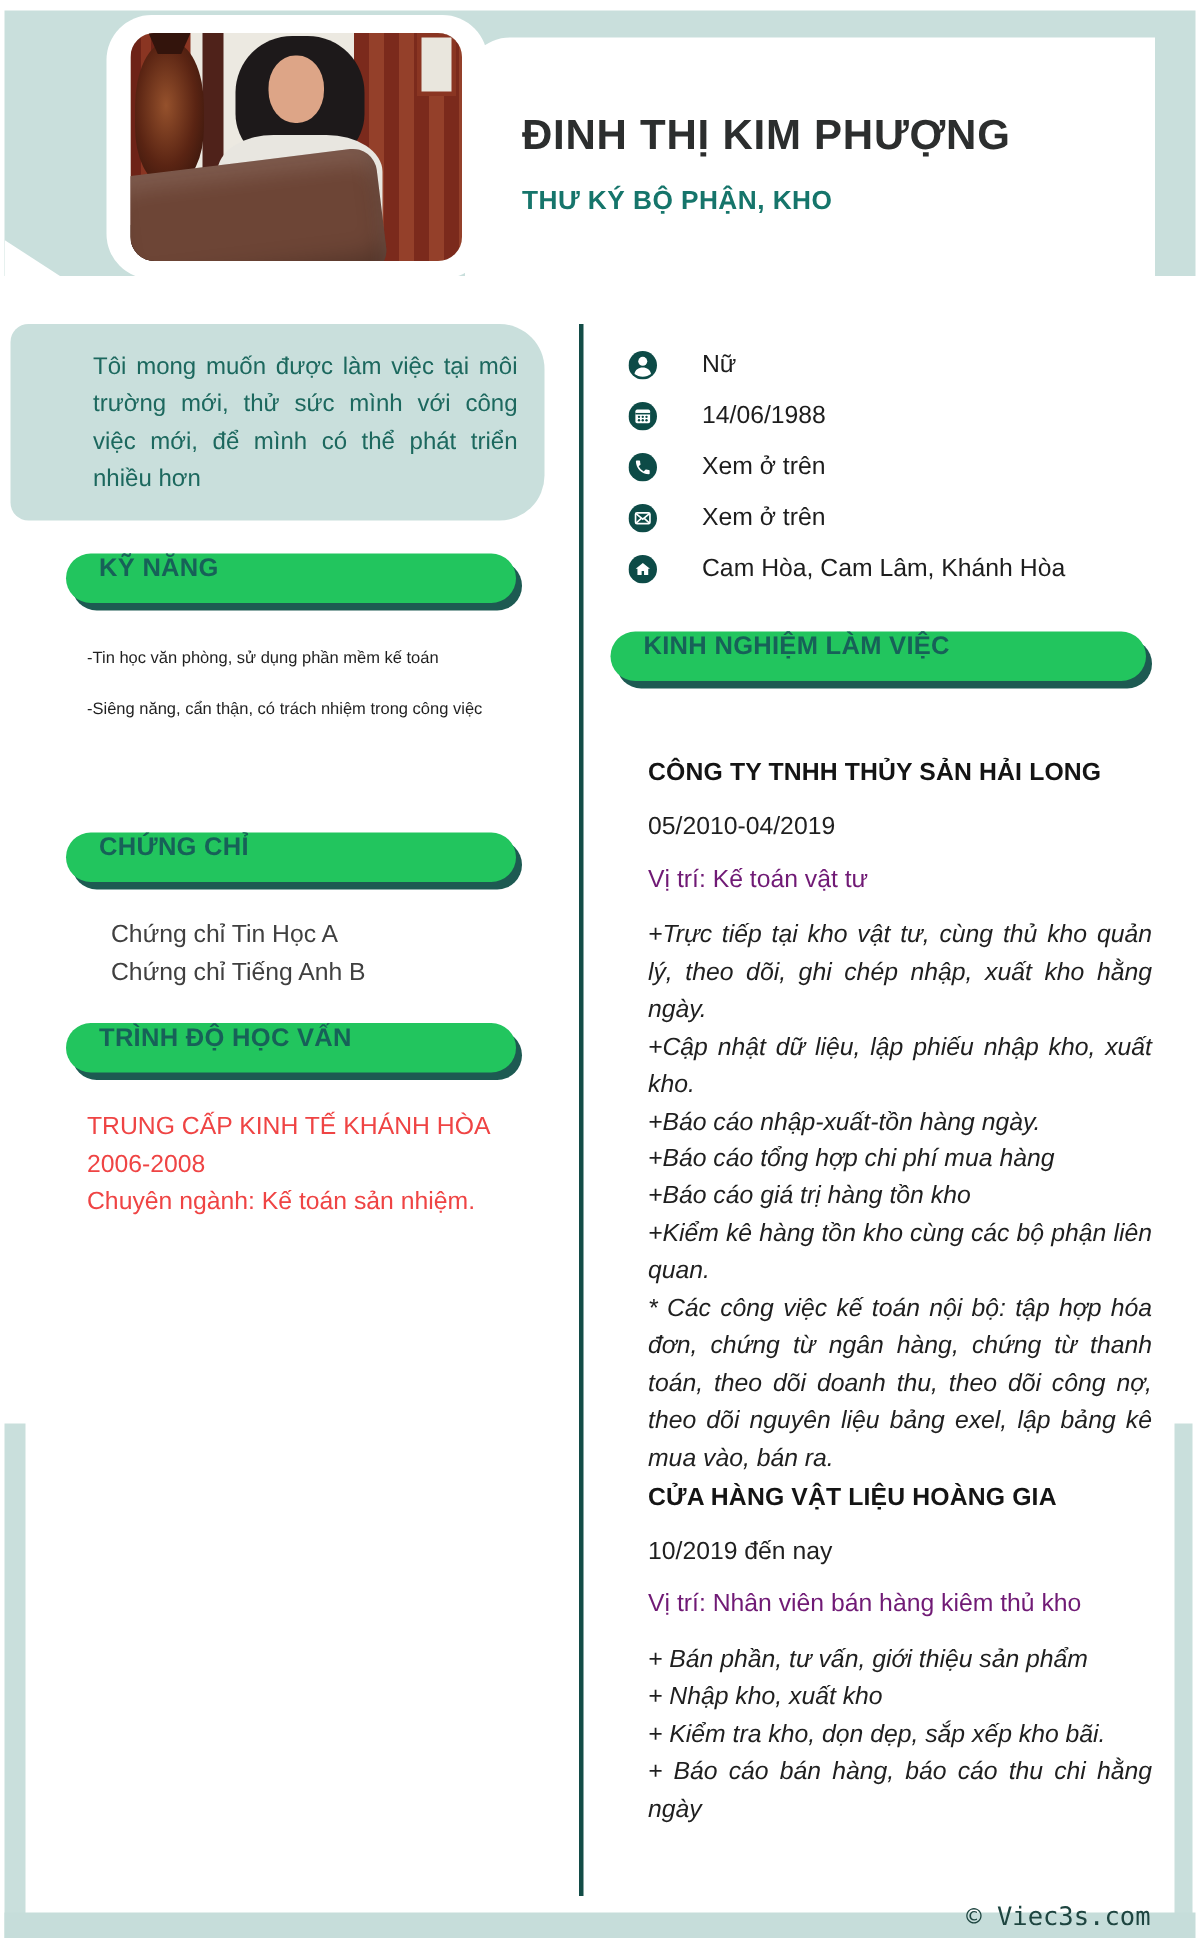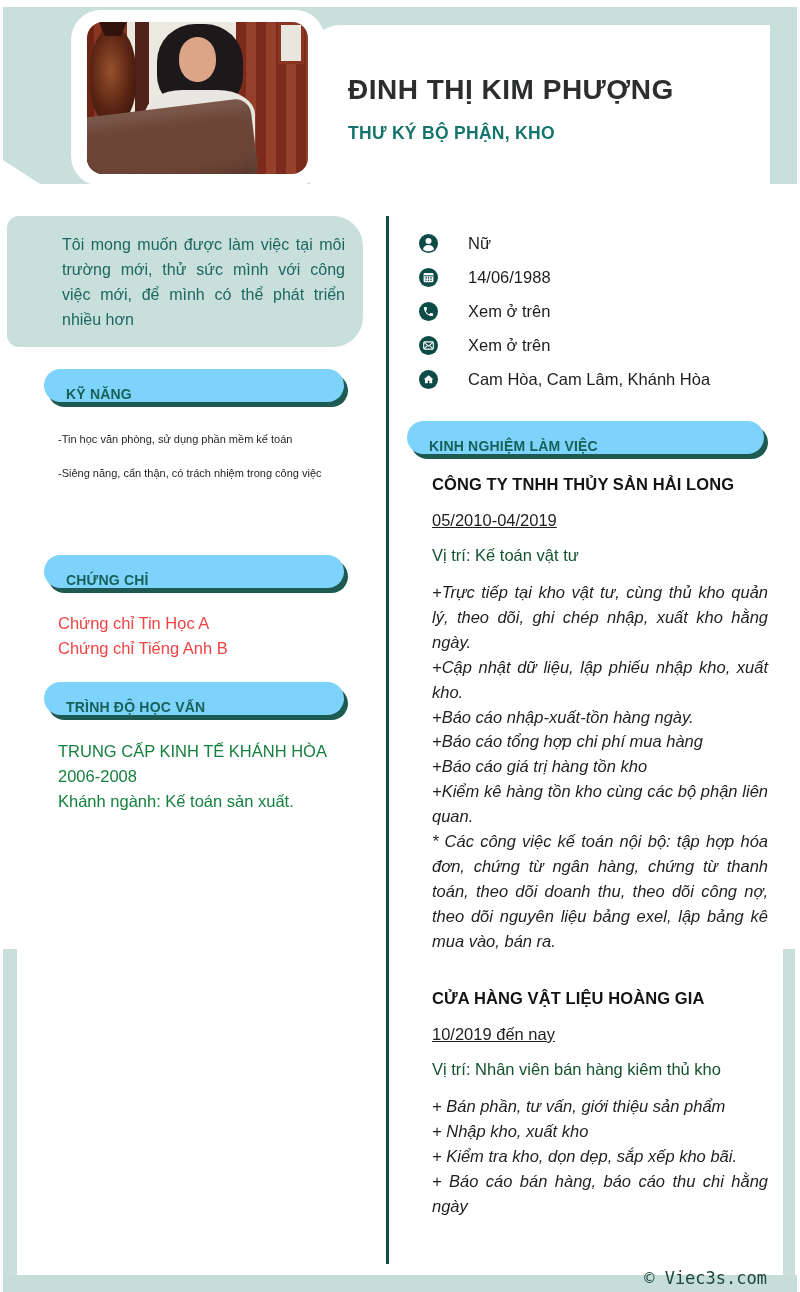--- a/index.html
+++ b/index.html
@@ -35,42 +35,42 @@
   .ph-pillow { position:absolute; left:-10px; top:86px; width:178px; height:84px; background:#6d4536; border-radius:16px; transform:rotate(-7deg);
     box-shadow:inset 0 10px 14px rgba(255,255,255,.12), inset 0 -12px 16px rgba(0,0,0,.25); }
   .ph-table { position:absolute; left:0; top:128px; width:52px; height:30px; background:#2b2420; }
   .ph-glass { position:absolute; left:9px; top:124px; width:20px; height:26px; background:#c2cdcf; opacity:.85; border-radius:3px; }
   .name-text { position:absolute; left:348px; top:70px; font-size:28px; font-weight:bold; letter-spacing:.5px; color:#2c2e2e; }
   .title-text { position:absolute; left:348px; top:119px; font-size:17.5px; font-weight:bold; letter-spacing:.3px; color:#16756b; }
   
   .intro-box { position:absolute; left:7px; top:212px; width:356px; height:131px; background:#c9dfdc;
     border-radius:12px 30px 30px 12px; padding:16px 18px 0 55px; }
   .intro-box p { font-size:16px; line-height:25px; text-align:justify; color:#1c685e; font-weight:500; }
-  .pill { position:absolute; height:33px; background:#7dd3fc; border-radius:18px; box-shadow:4px 5px 0 #1d5a52;
-    display:flex; align-items:flex-end; padding-left:22px; font-size:14px; font-weight:bold; color:#176158; letter-spacing:.2px; }
+  .pill { position:absolute; height:33px; background:#22c55e; border-radius:18px; box-shadow:4px 5px 0 #1d5a52;
+    display:flex; align-items:flex-start; padding-left:22px; font-size:17px; font-weight:bold; color:#176158; letter-spacing:.2px; }
   .pill-skills { left:44px; top:365px; width:300px; }
   .pill-certs  { left:44px; top:551px; width:300px; }
   .pill-edu    { left:44px; top:678px; width:300px; }
   .pill-exp    { left:407px; top:417px; width:357px; }
   .skills-block { position:absolute; left:58px; top:423px; width:290px; }
   .skills-block p { font-size:11px; line-height:25px; text-align:justify; margin-bottom:9px; color:#1f1f1f; }
-  .certs-block { position:absolute; left:58px; top:607px; width:292px; font-size:16.5px; line-height:25px; color:#ef4444; }
-  .edu-block { position:absolute; left:58px; top:735px; width:292px; font-size:16.5px; line-height:25px; color:#15803d; }
+  .certs-block { position:absolute; left:74px; top:607px; width:292px; font-size:16.5px; line-height:25px; color:#404040; }
+  .edu-block { position:absolute; left:58px; top:735px; width:292px; font-size:16.5px; line-height:25px; color:#ef4444; }
   
   .divider { position:absolute; left:386px; top:212px; width:3px; height:1048px; background:#134c47; }
   
   .info-list { position:absolute; left:419px; top:222px; width:360px; }
   .info-row { display:flex; align-items:center; height:34px;gap:20px; }
   .info-row .cicon { width:19px; height:19px; flex:0 0 19px; margin-right:10px; }
   .info-row .ilabel { font-size:16.5px; color:#1d1d1d; }
   .exp-body { position:absolute; left:432px; width:336px; }
-  .job1 { top:469px; } .job2 { top:983px; }
+  .job1 { top:500px; } .job2 { top:983px; }
   .company { font-size:16.5px; font-weight:bold; color:#141414; line-height:23px; letter-spacing:.1px; }
-  .period   { font-size:16.5px; color:#1f1f1f; margin-top:13px; line-height:23px;text-decoration:underline; }
-  .position { font-size:16.5px; color:#14532d; margin-top:12px; line-height:23px; }
+  .period   { font-size:16.5px; color:#1f1f1f; margin-top:13px; line-height:23px; }
+  .position { font-size:16.5px; color:#701a75; margin-top:12px; line-height:23px; }
   .duties { margin-top:13px; }
   .duties div { font-size:16.5px; line-height:24.9px; text-align:justify; color:#1f1f1f;font-style:italic; }
   
   .band-left  { position:absolute; left:3px;  top:945px; width:14px; height:347px; background:#c9dfdc; }
   .band-right { position:absolute; left:783px; top:945px; width:12px; height:347px; background:#c9dfdc; }
   .bottom-bar { position:absolute; left:3px; top:1271px; width:794px; height:21px; background:#c6ddda; }
   .watermark { position:absolute; right:33px; top:1264px; font-family:"DejaVu Sans Mono","Liberation Mono",monospace;
     font-size:17px; color:#1e4540; }
 </style>
 </head>
@@ -120,21 +120,21 @@
     <div>Chứng chỉ Tin Học A</div>
     <div>Chứng chỉ Tiếng Anh B</div>
   </div>
 
   <div class="pill pill-edu">
     <span>TRÌNH ĐỘ HỌC VẤN</span>
   </div>
   <div class="edu-block">
     <div>TRUNG CẤP KINH TẾ KHÁNH HÒA</div>
     <div>2006-2008</div>
-    <div>Khánh ngành: Kế toán sản xuất.</div>
+    <div>Chuyên ngành: Kế toán sản nhiệm.</div>
   </div>
 
   <div class="divider"></div>
 
   <div class="info-list">
     <div class="info-row">
       <svg class="cicon" viewBox="0 0 19 19">
         <circle cx="9.5" cy="9.5" r="9.5" fill="#0d4b47"></circle>
         <circle cx="9.5" cy="6.9" r="3" fill="#ffffff"></circle>
         <path d="M4 15.4c.4-2.9 2.7-4.4 5.5-4.4s5.1 1.5 5.5 4.4c-1.5 1.1-3.4 1.8-5.5 1.8s-4-.7-5.5-1.8z" fill="#ffffff"></path>

